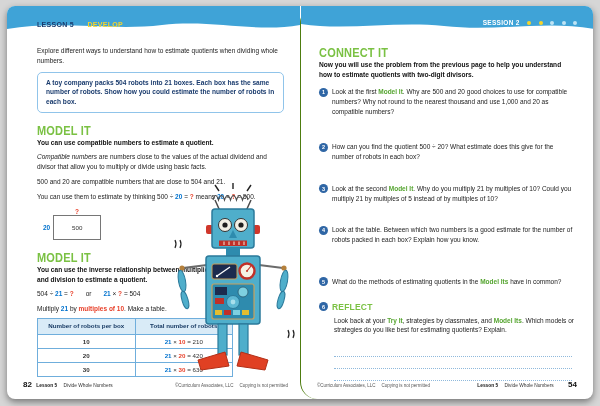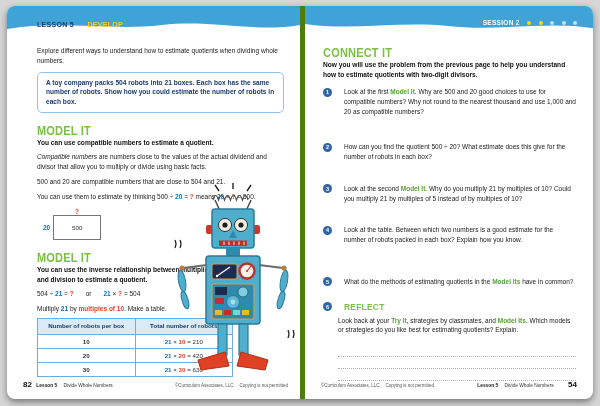--- a/index.html
+++ b/index.html
@@ -2,21 +2,21 @@
 <html><head>
 <meta charset="utf-8">
 <style>
   * { margin:0; padding:0; box-sizing:border-box; }
   html,body { width:600px; height:406px; }
   body { background:#d6d6d6; font-family:"Liberation Sans", sans-serif; position:relative; overflow:hidden; }
 
   .spread { position:absolute; left:7px; top:6px; width:586px; height:393px; background:#fff;
             border-radius:8px; box-shadow:0 3px 7px rgba(0,0,0,.45); display:flex; overflow:hidden; }
   .page { position:relative; width:293px; height:100%; }
-  .page.right { border-left:5px solid #4d7c0f; }
+  .page.right { border-left:1px solid #4d7c0f;border-radius:17px; }
 
   
   .band { position:relative; height:34px; }
   .band svg { position:absolute; top:0; left:0; display:block; }
   .band-text { position:absolute; top:7px; left:30px; white-space:nowrap; }
   .band-text-r { position:absolute; top:7px; right:16px; white-space:nowrap; text-align:right; }
   .lesson-lbl { color:#1b3c6e; font-weight:bold; font-size:7px; letter-spacing:.3px; }
   .develop-lbl { color:#f7d42a; font-weight:bold; font-size:7px; letter-spacing:.3px; margin-left:9px; }
   .session-lbl { color:#ffffff; font-weight:bold; font-size:6.5px; letter-spacing:.3px; vertical-align:middle; }
   .dot { display:inline-block; width:4px; height:4px; border-radius:50%; background:#bfe3f4; margin-left:3px; vertical-align:middle; }
@@ -55,21 +55,21 @@
 
   .page-footer { position:absolute; bottom:8px; left:16px; right:12px; display:flex; justify-content:space-between; align-items:baseline; z-index:2; }
   .pf-num { font-size:8px; font-weight:bold; color:#111; margin-right:0; }
   .pf-lesson-b { font-size:4.8px; font-weight:bold; color:#111; }
   .pf-lesson { font-size:4.8px; color:#333; margin-left:2px; }
   .pf-copy { font-size:4.5px; color:#555; }
   .pf-copy span { margin-left:6px; }
 
   
   .connect-lead { font-weight:bold; font-size:6.6px; line-height:1.45; color:#111; margin-bottom:8px; max-width:252px; }
-  .q-item { display:flex; gap:12px; max-width:256px; }
+  .q-item { display:flex; gap:4px; max-width:256px; }
   .qnum { flex:0 0 auto; width:9px; height:9px; border-radius:50%; background:#2f66a5; color:#fff;
           font-size:5.5px; font-weight:bold; display:flex; align-items:center; justify-content:center; margin-top:.5px; }
   .qtext { font-size:6.5px; line-height:1.5; color:#222; } .mb2 { margin-bottom:26px; } .mb3 { margin-bottom:22px; }
   .mb4 { margin-bottom:32px; } .mb5 { margin-bottom:15px; }
   .reflect-h { color:#7ac143; font-size:8.5px; font-weight:800; letter-spacing:.2px; transform:scaleY(1.05); transform-origin:left center; }
   .reflect-body { margin:4px 0 10px 15px; font-size:6.5px; line-height:1.5; color:#222; max-width:242px; }
   .answer-lines { margin-left:15px; max-width:238px; }
   .answer-line { height:12px; border-bottom:1px dotted #8fb9dc; }
 </style>
 </head>

